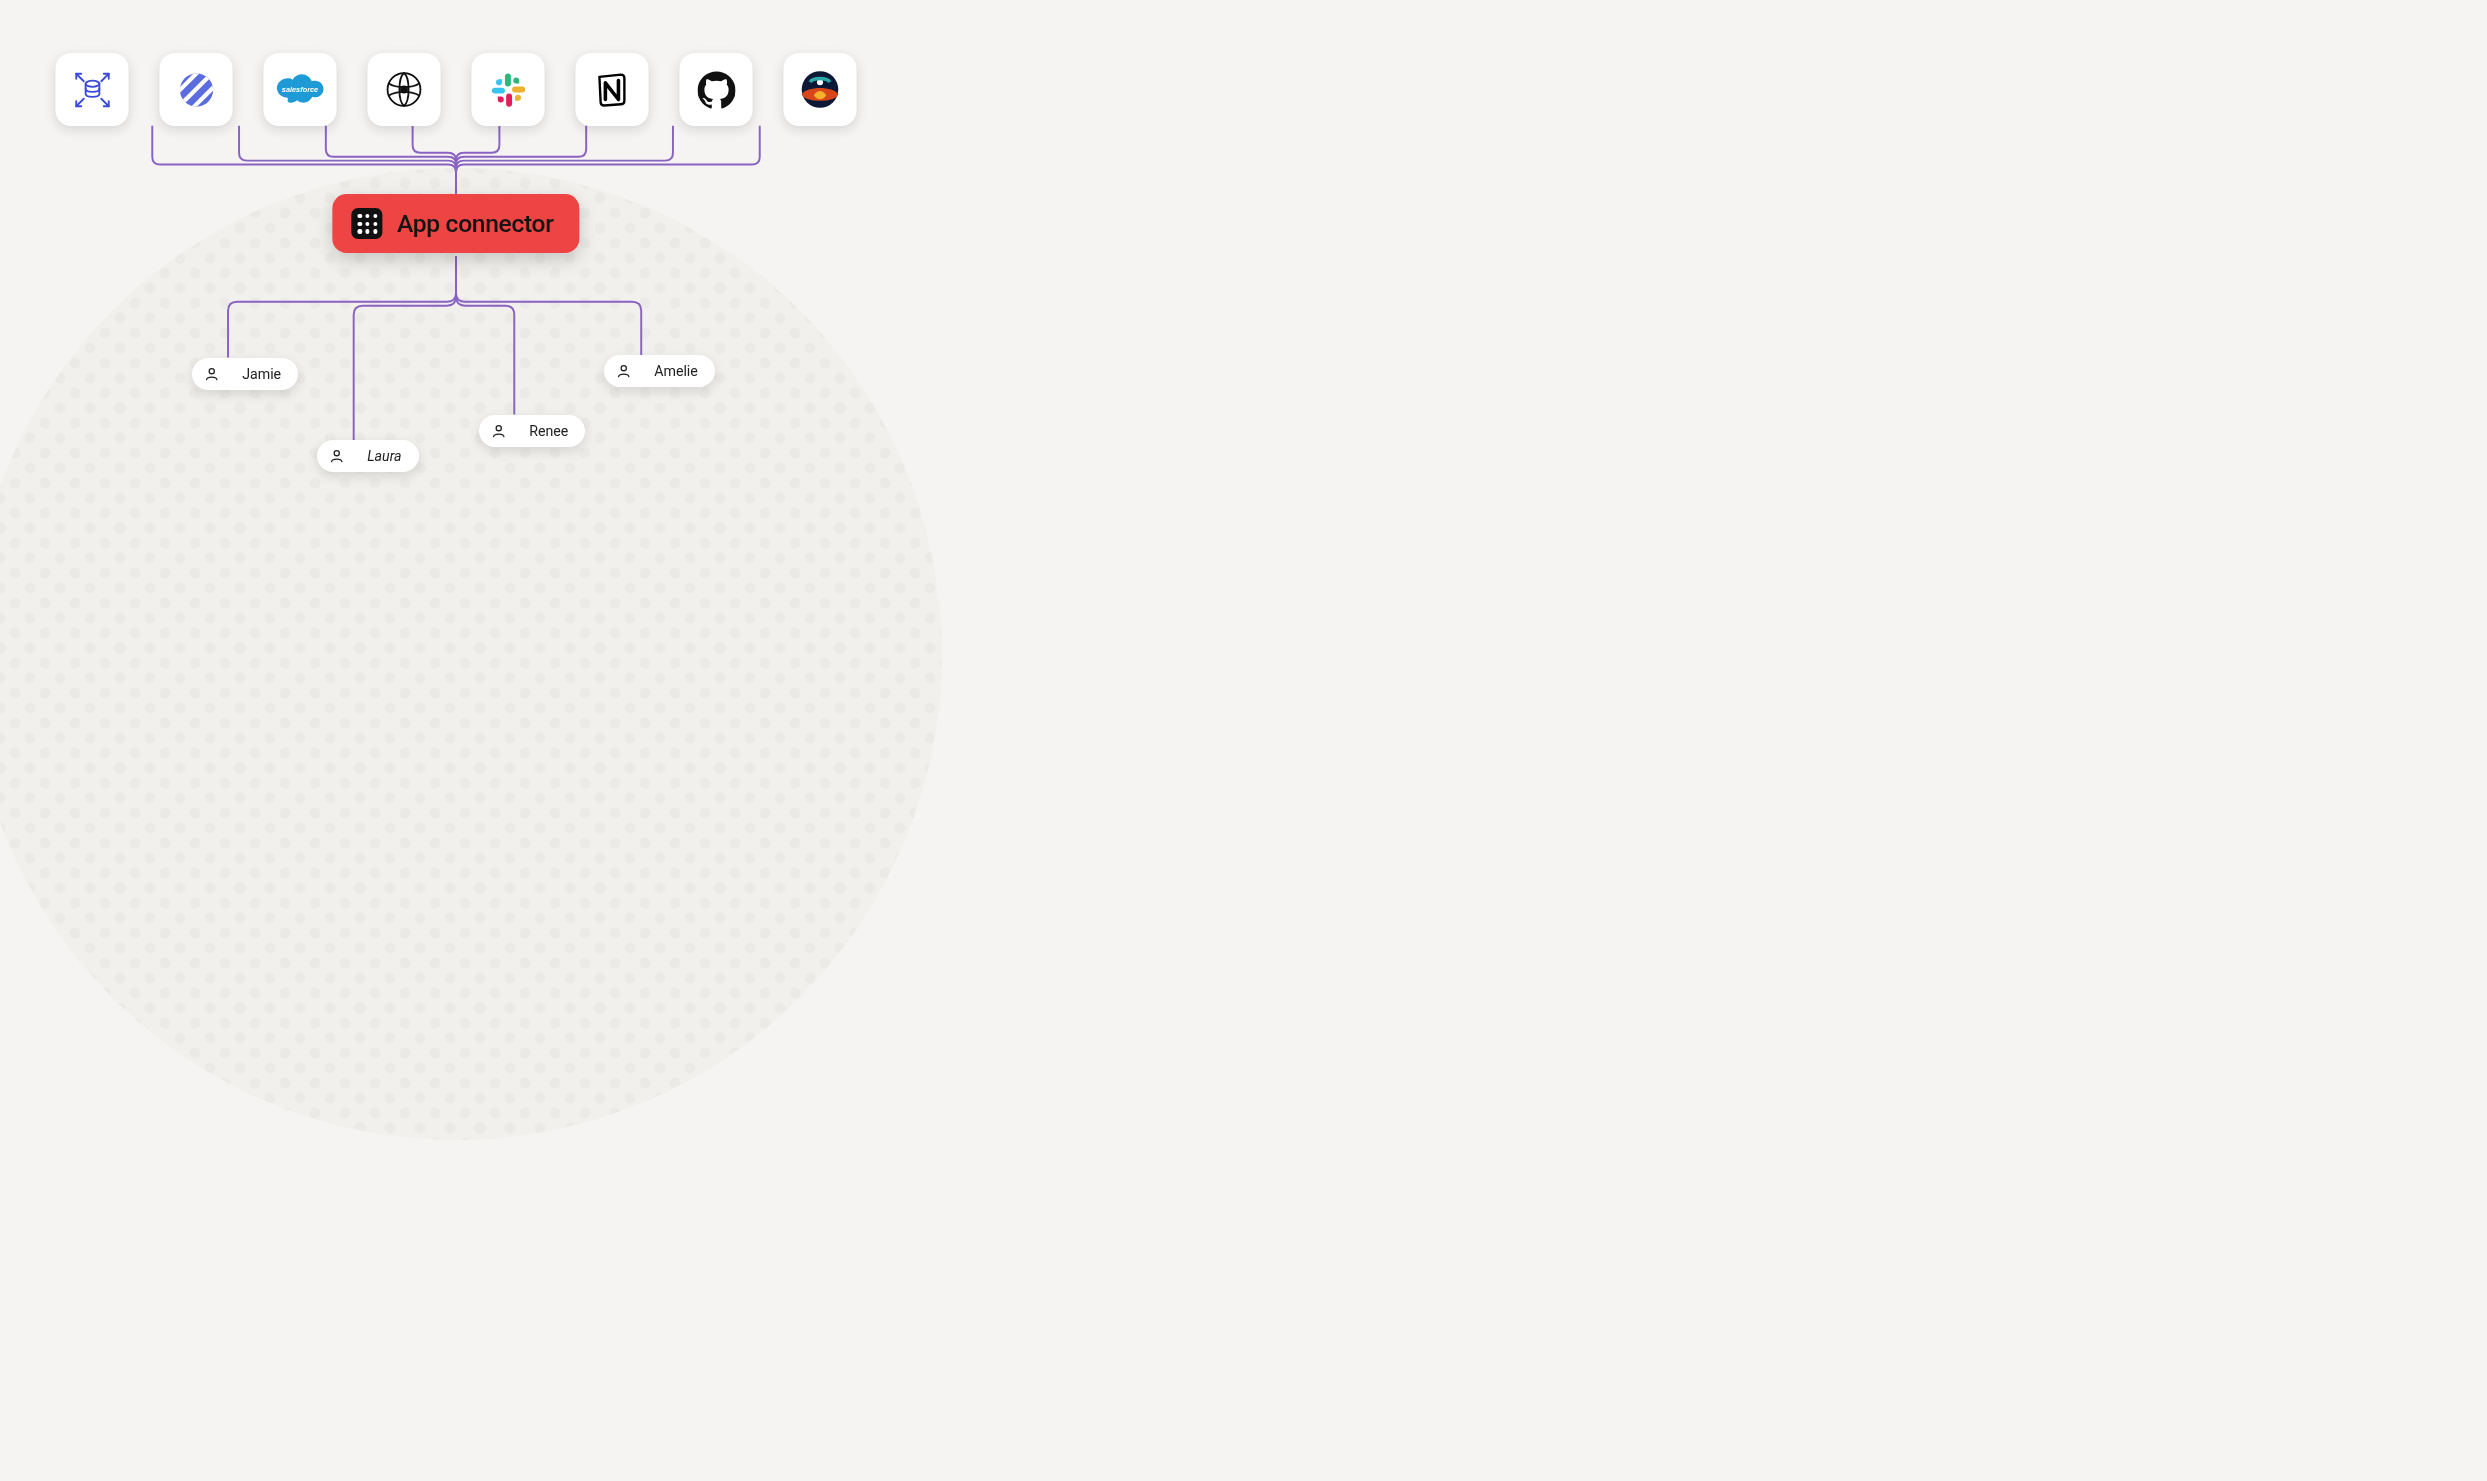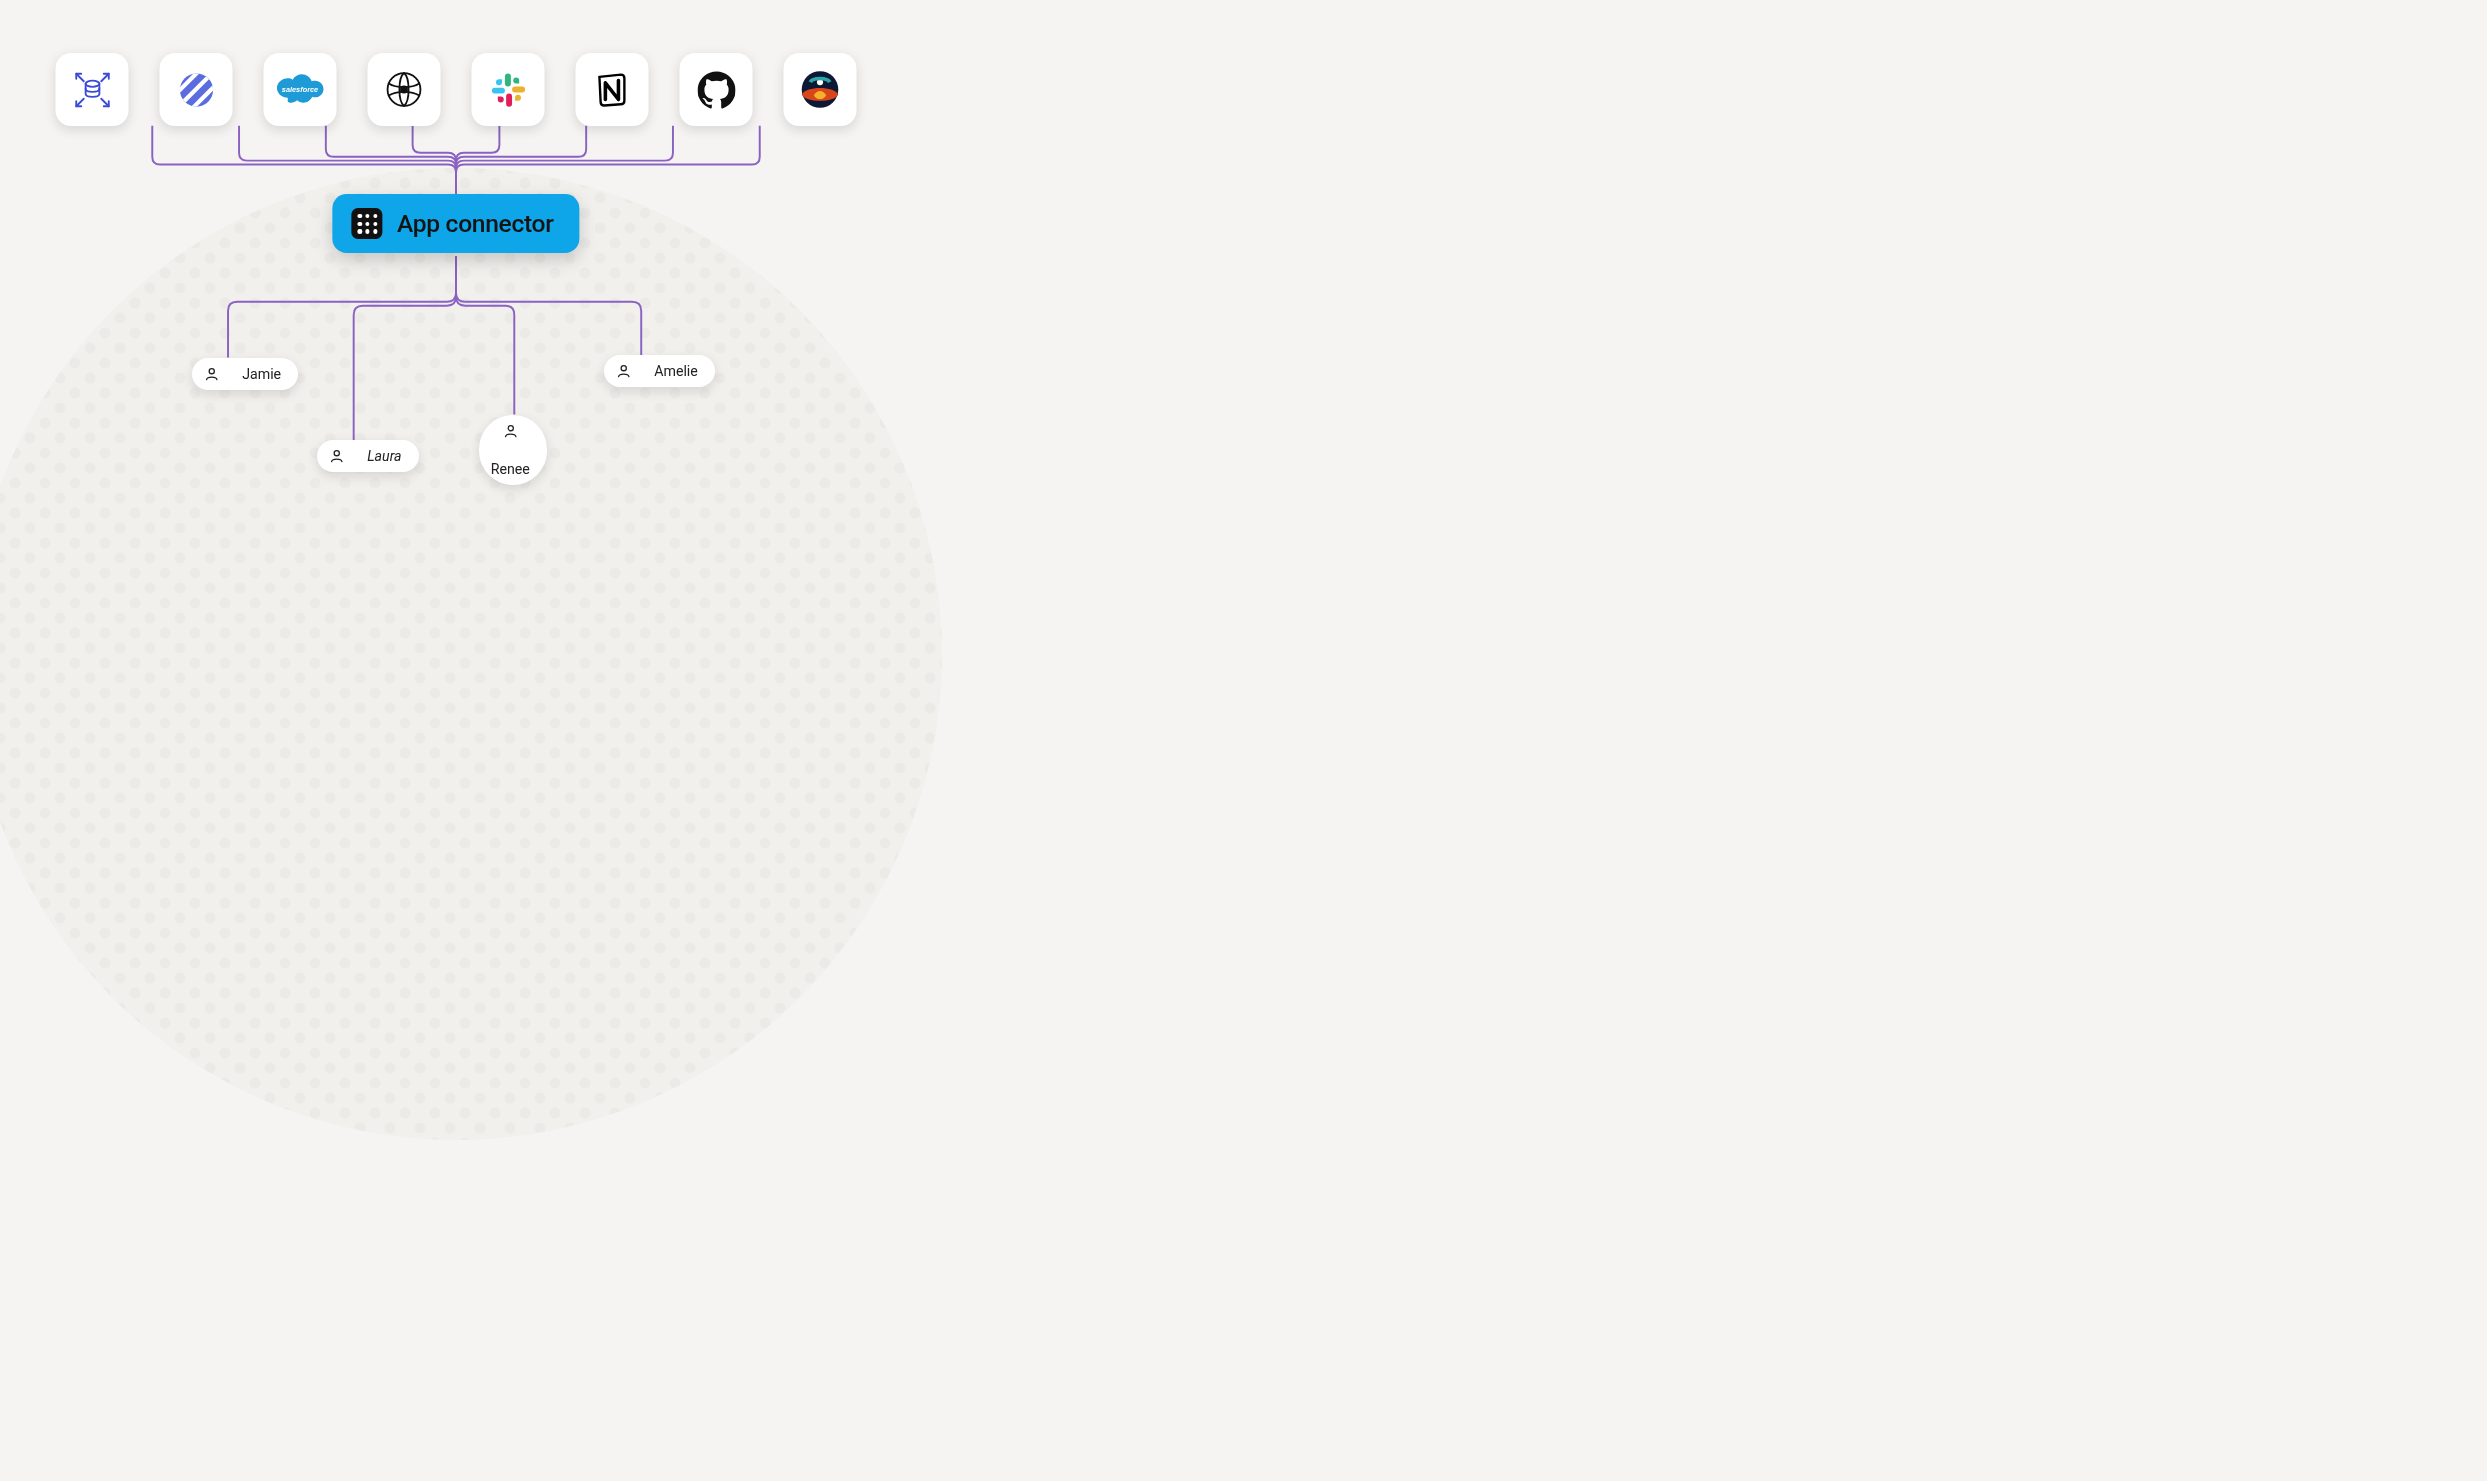--- a/index.html
+++ b/index.html
@@ -67,21 +67,21 @@
     justify-content: center;
   }
   .app-tile svg { display:block; }
 
   
   .hub {
     position: absolute;
     top: 194px;
     left: 50%;
     transform: translateX(-50%);
-    background: #0ea5e9;
+    background: #ef4444;
     border-radius: 14.2px;
     box-shadow: 0 6.5px 18px rgba(0,0,0,0.18);
     padding: 14.2px 26px 14.2px 19.4px;
     display: flex;
     align-items: center;
     gap: 14.2px;
     text-align: center;
   }
   .hub .grid-icon {
     width: 31px;
@@ -278,21 +278,21 @@
   <div class="user-pill" style="left:317px; top:440px;font-style:italic;">
     <svg width="15.5" height="15.5" viewBox="0 0 24 24">
         <g fill="none" stroke="#222" stroke-width="2" stroke-linecap="round">
           <circle cx="12" cy="8" r="4"></circle>
           <path d="M4 21c1-5 15-5 16 0"></path>
         </g>
       </svg>
     <span>Laura</span>
   </div>
 
-  <div class="user-pill" style="left:479px; top:415px;flex-direction:column;">
+  <div class="user-pill" style="left:479px; top:415px;">
     <svg width="15.5" height="15.5" viewBox="0 0 24 24">
         <g fill="none" stroke="#222" stroke-width="2" stroke-linecap="round">
           <circle cx="12" cy="8" r="4"></circle>
           <path d="M4 21c1-5 15-5 16 0"></path>
         </g>
       </svg>
     <span>Renee</span>
   </div>
 
   <div class="user-pill" style="left:604px; top:355px;">

